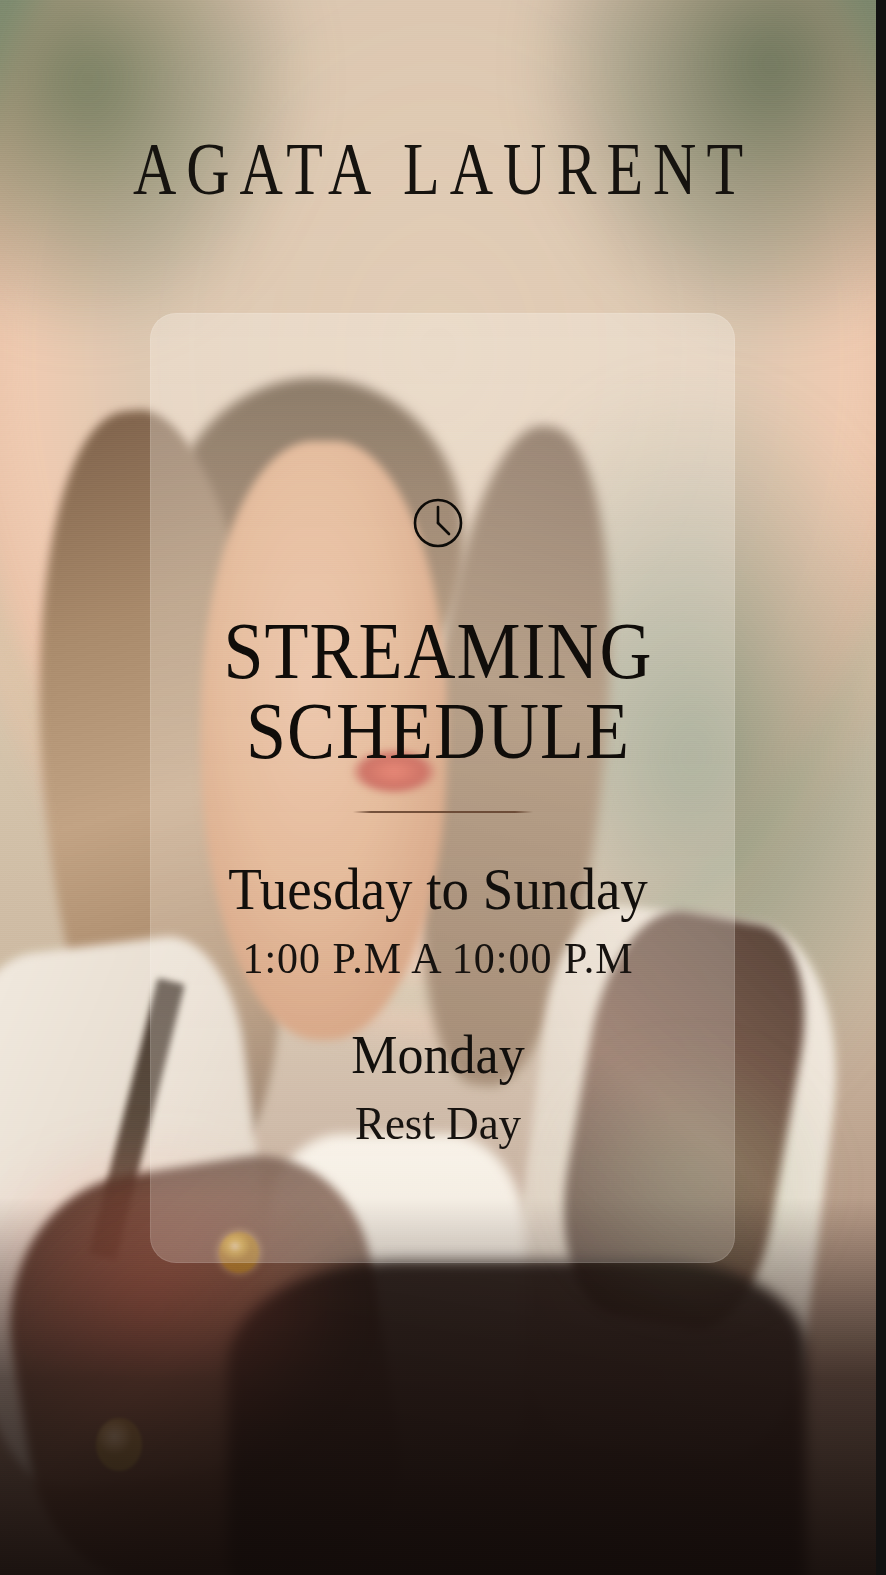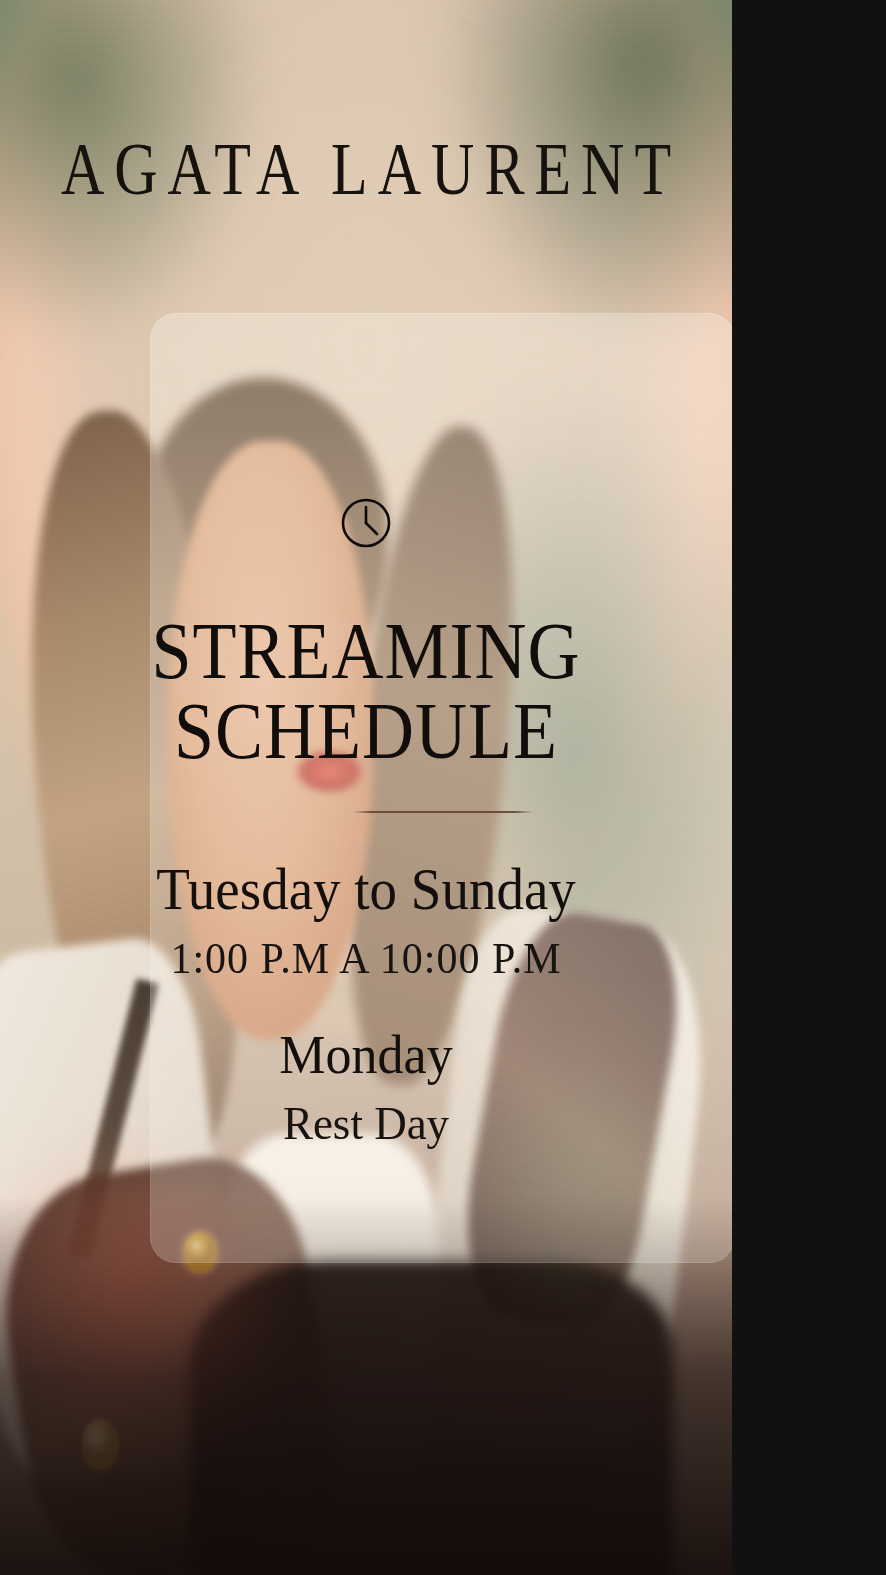--- a/index.html
+++ b/index.html
@@ -5,21 +5,21 @@
 <style>
   * { margin:0; padding:0; box-sizing:border-box; }
 
   html, body {
     background:#111;
     font-family:"Liberation Sans", sans-serif;
   }
 
   #story {
     position:relative;
-    width:732px;
+    width:876px;
     height:1575px;
     overflow:hidden;
     background:#c9bba6;
     user-select:none;
   }
 
   
   .photo { position:absolute; inset:0; overflow:hidden; }
 
   

